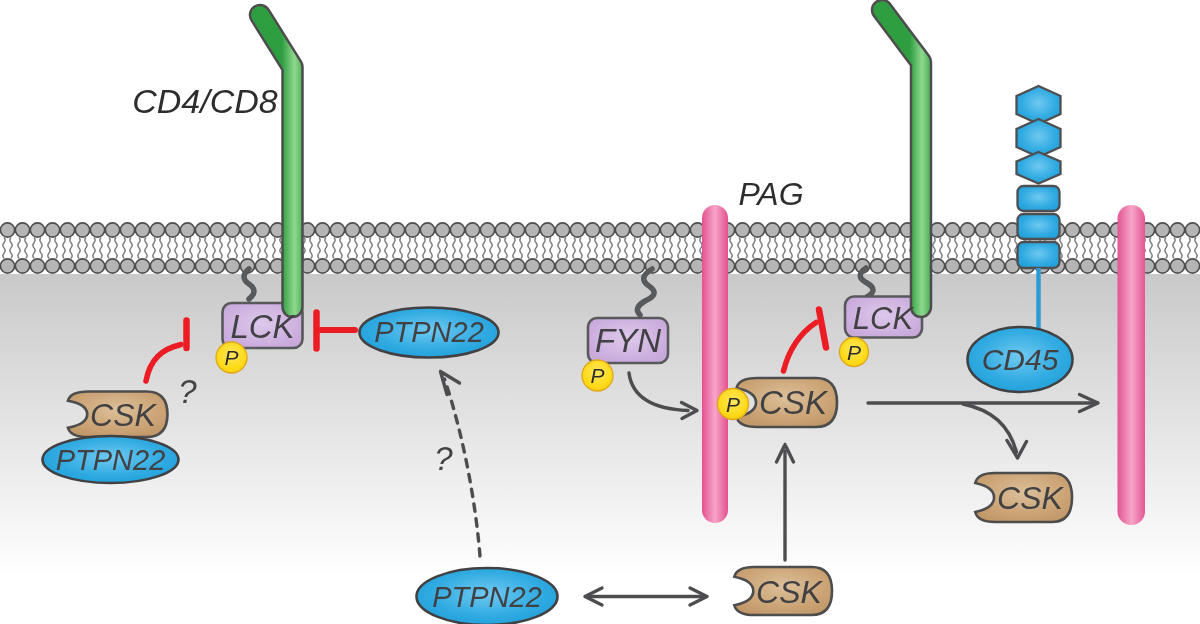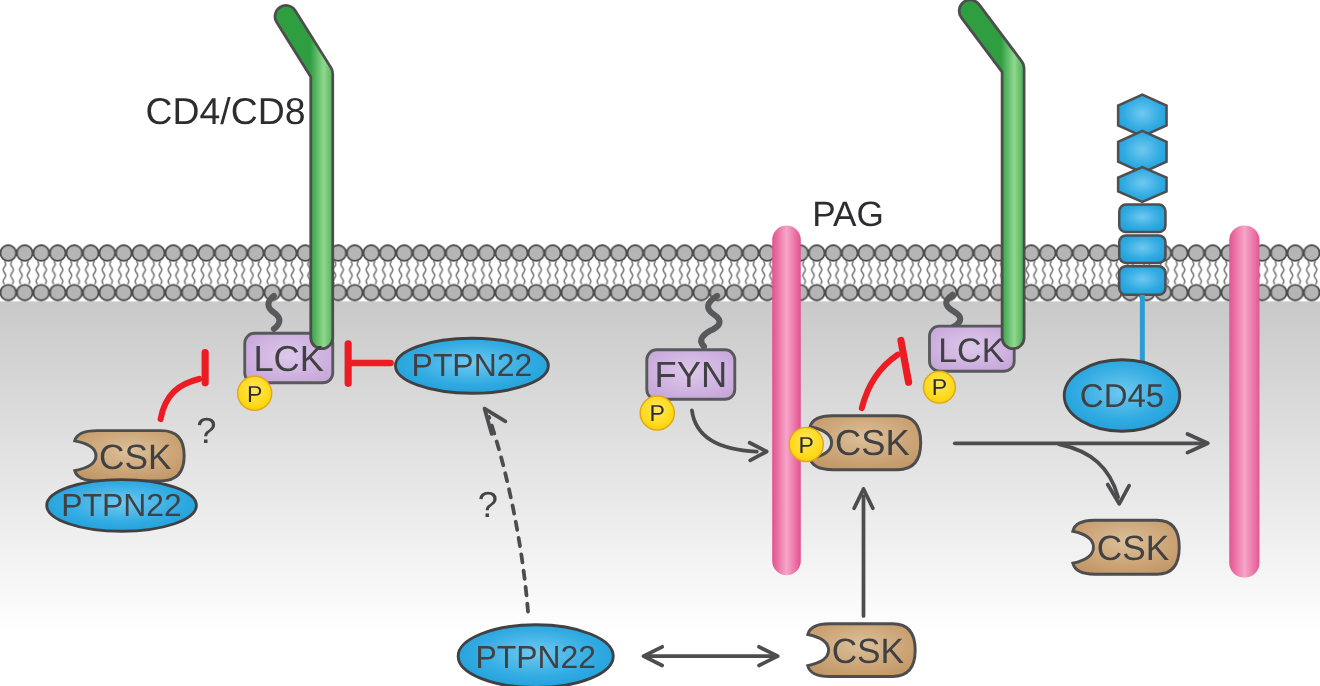--- a/index.html
+++ b/index.html
@@ -1,17 +1,17 @@
 <!DOCTYPE html>
 <html><head>
 <meta charset="utf-8">
 <style>
   html,body{margin:0;padding:0;background:#fff;}
   .stage{position:relative;width:1200px;height:624px;background:#fff;overflow:hidden;
-         font-family:"Liberation Sans", sans-serif;}
+         font-family:"Liberation Sans", sans-serif;font-style:italic;}
   svg{display:block}
   text{font-family:"Liberation Sans", sans-serif;}
   .protein-label{fill:#414042;}
   .outside-label{fill:#2d2d2f;}
   .q-label{fill:#434345;}
   .p-label{fill:#2b2b2b;}
 </style>
 </head>
 <body>
 

